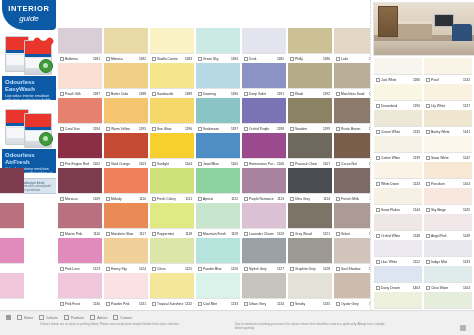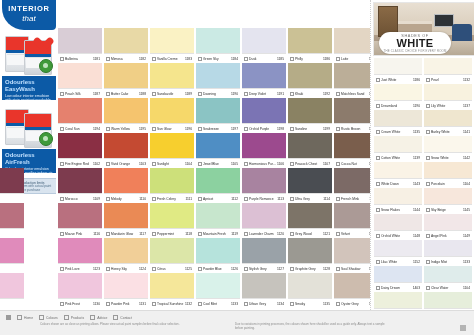--- a/index.html
+++ b/index.html
@@ -182,21 +182,21 @@
   .fmark{position:absolute;right:8px;top:14px;width:6px;height:6px;background:#b4b4b4;}
 </style>
 </head>
 <body>
 
 <div class="page">
 
   <div class="sidebar">
     <div class="brandhead">
       <div class="l1">INTERIOR</div>
-      <div class="l2">that</div>
+      <div class="l2">guide</div>
     </div>
 
     <div class="prodblock one">
       <div class="canwrap">
         <div class="can can1">
           <div class="cap"></div>
             <div class="capb"></div>
             <div class="lbl"></div>
         </div>
         <div class="can can2">
@@ -712,25 +712,20 @@
 
   <div class="whitepanel">
     <div class="wphoto">
       <div class="wall"></div>
       <div class="door"></div>
       <div class="bed"></div>
       <div class="tv"></div>
       <div class="chair"></div>
       <div class="floor"></div>
     </div>
-    <div class="wbadge">
-      <div class="b1">SHADES OF</div>
-      <div class="b2">WHITE</div>
-      <div class="b3">THE CLASSIC CHOICE FOR EVERY ROOM</div>
-    </div>
     <div id="white-grid">
         <div class="sw" style="left: 3px; top: 58px; width: 48px; height: 26px;">
           <div class="chip" style="background: rgb(247, 245, 238);"></div>
           <div class="bar">
             <span class="dot"></span>
             <span class="nm">Just White</span>
             <span class="cd">1186</span>
           </div>
         </div>
         <div class="sw" style="left: 3px; top: 84px; width: 48px; height: 26px;">

